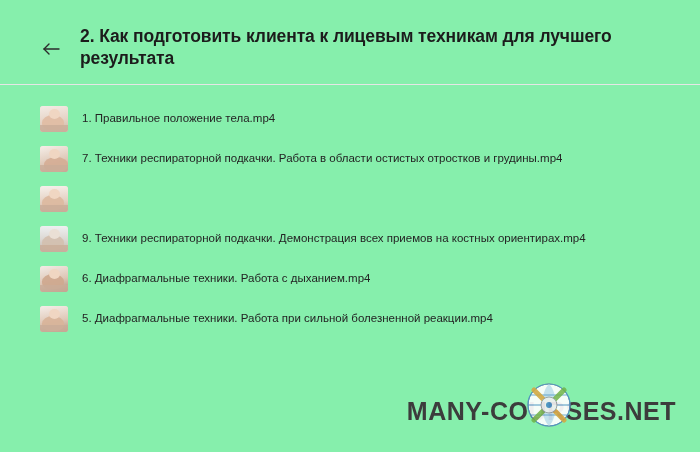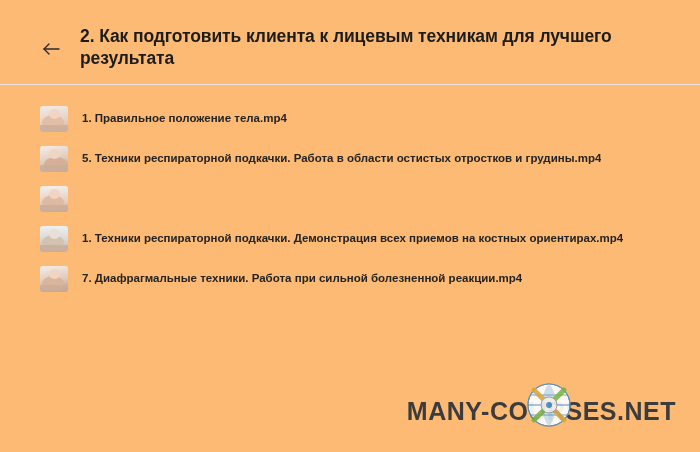--- a/index.html
+++ b/index.html
@@ -12,21 +12,21 @@
     background: #ffffff;
     font-family: "Liberation Sans", sans-serif;
     color: #1a1a1a;
     overflow: hidden;
     position: relative;
   }
   .page {
     width: 700px;
     height: 452px;
     position: relative;
-    background: #fdba74;
+    background: #86efac;
   }
   .header {
     display: flex;
     align-items: center;
     padding: 26px 20px 0 40px;
     gap: 18px;
   }
   .back-arrow {
     flex: 0 0 auto;
     width: 22px;
@@ -60,21 +60,20 @@
     list-style: none;
     display: block;
   }
   .lesson-item {
     display: flex;
     align-items: center;
     gap: 14px;
     height: 32px;
     margin-bottom: 8px;
     cursor: pointer;
-    font-weight: bold;
   }
   .thumb {
     flex: 0 0 auto;
     width: 28px;
     height: 26px;
     border-radius: 3px;
     overflow: hidden;
     position: relative;
     background: #e8d9cf;
   }
@@ -186,47 +185,56 @@
       </div>
       <span class="lesson-label">1. Правильное положение тела.mp4</span>
     </li>
     <li class="lesson-item">
       <div class="thumb v2">
         <div class="sky"></div>
           <div class="blob1"></div>
           <div class="blob2"></div>
           <div class="blob3"></div>
       </div>
-      <span class="lesson-label">5. Техники респираторной подкачки. Работа в области остистых отростков и грудины.mp4</span>
+      <span class="lesson-label">7. Техники респираторной подкачки. Работа в области остистых отростков и грудины.mp4</span>
     </li>
     <li class="lesson-item">
       <div class="thumb v4">
         <div class="sky"></div>
           <div class="blob1"></div>
           <div class="blob2"></div>
           <div class="blob3"></div>
       </div>
     </li>
     <li class="lesson-item">
       <div class="thumb v5">
         <div class="sky"></div>
           <div class="blob1"></div>
           <div class="blob2"></div>
           <div class="blob3"></div>
       </div>
-      <span class="lesson-label">1. Техники респираторной подкачки. Демонстрация всех приемов на костных ориентирах.mp4</span>
+      <span class="lesson-label">9. Техники респираторной подкачки. Демонстрация всех приемов на костных ориентирах.mp4</span>
+    </li>
+    <li class="lesson-item">
+      <div class="thumb v6">
+        <div class="sky"></div>
+          <div class="blob1"></div>
+          <div class="blob2"></div>
+          <div class="blob3"></div>
+      </div>
+      <span class="lesson-label">6. Диафрагмальные техники. Работа с дыханием.mp4</span>
     </li>
     <li class="lesson-item">
       <div class="thumb v7">
         <div class="sky"></div>
           <div class="blob1"></div>
           <div class="blob2"></div>
           <div class="blob3"></div>
       </div>
-      <span class="lesson-label">7. Диафрагмальные техники. Работа при сильной болезненной реакции.mp4</span>
+      <span class="lesson-label">5. Диафрагмальные техники. Работа при сильной болезненной реакции.mp4</span>
     </li>
   </ul>
 
   <div class="watermark">
     <span class="wm-text">MANY-COURSES.NET</span>
     <span class="wm-globe">
       <svg width="58" height="58" viewBox="0 0 58 58" aria-hidden="true">
         <circle cx="29" cy="29" r="21" fill="#ffffff" stroke="#8c8c8c" stroke-width="1"></circle>
         <circle cx="29" cy="29" r="21" fill="none" stroke="#4a90c4" stroke-width="1.2"></circle>
         <path d="M29 8 C20 16 20 42 29 50 C38 42 38 16 29 8 Z" fill="#bcd9ef" opacity="0.8"></path>

